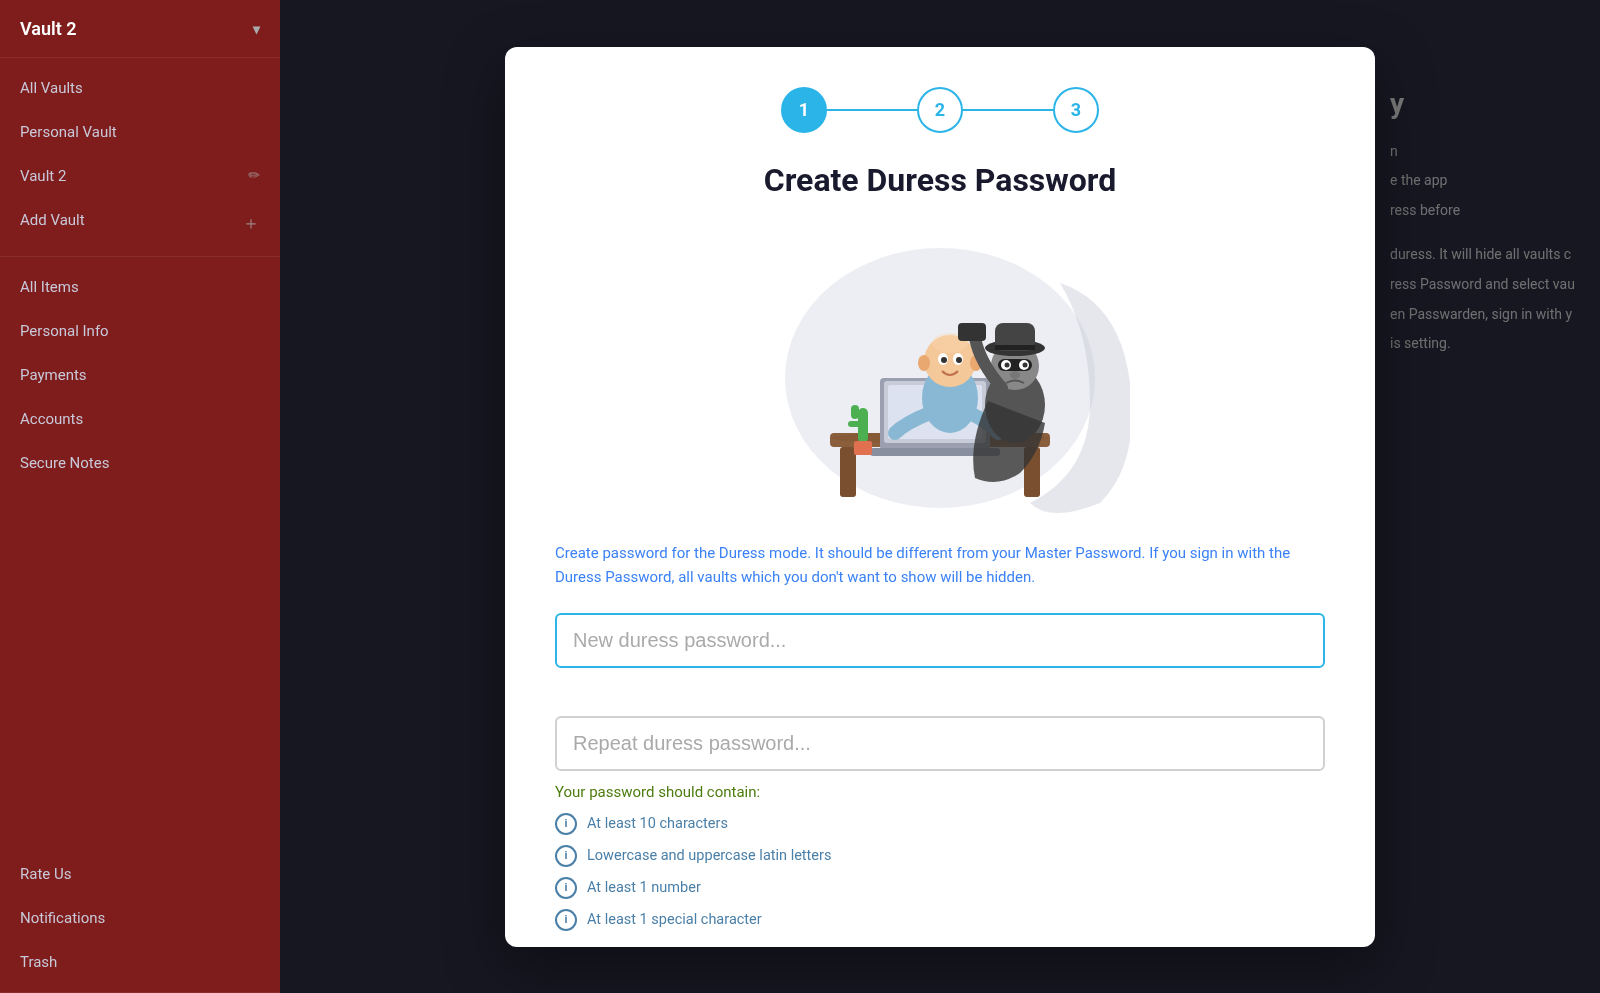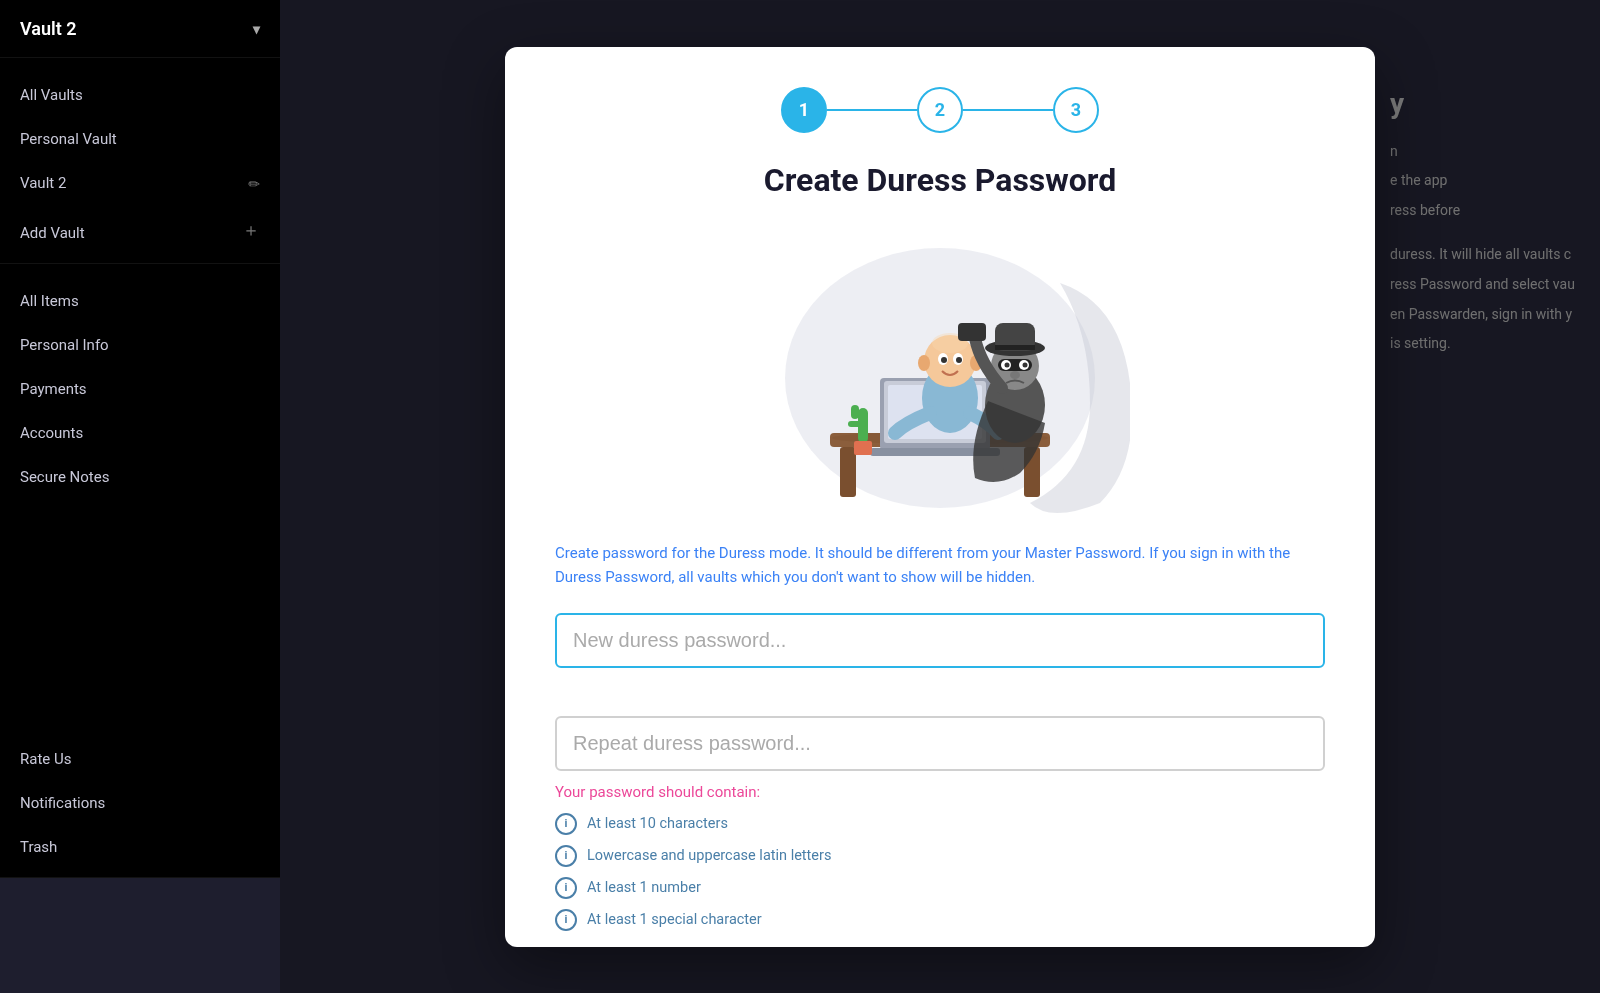--- a/index.html
+++ b/index.html
@@ -10,27 +10,26 @@
       height: 993px;
       overflow: hidden;
       display: flex;
       position: relative;
     }
 
     
     .sidebar {
       width: 280px;
       min-width: 280px;
-      background: #000000;
-      height: 878px;
+      background: #7f1d1d;
+      height: 993px;
       display: flex;
       flex-direction: column;
       padding: 0;
       z-index: 10;
-      gap: 7px;
     }
 
     .vault-selector {
       display: flex;
       align-items: center;
       justify-content: space-between;
       padding: 18px 20px;
       color: #fff;
       font-size: 18px;
       font-weight: 600;
@@ -43,21 +42,21 @@
       font-size: 14px;
     }
 
     .sidebar-section {
       padding: 8px 0;
       border-bottom: 1px solid rgba(255,255,255,0.07);
     }
 
     .sidebar-item {
       display: flex;
-      align-items: flex-end;
+      align-items: flex-start;
       justify-content: space-between;
       padding: 13px 20px;
       color: #c8c8d8;
       font-size: 15px;
       cursor: pointer;
       transition: background 0.15s;
     }
 
     .sidebar-item .edit-icon {
       color: #aaa;
@@ -215,21 +214,21 @@
       margin-top: 36px;
     }
 
     .password-input::placeholder {
       color: #aaa;
     }
 
     
     .requirements-title {
       font-size: 15px;
-      color: #ec4899;
+      color: #4d7c0f;
       margin-bottom: 12px;
       font-weight: 400;
     }
 
     .requirement-item {
       display: flex;
       align-items: center;
       gap: 10px;
       margin-bottom: 10px;
       color: #4a7fa8;

